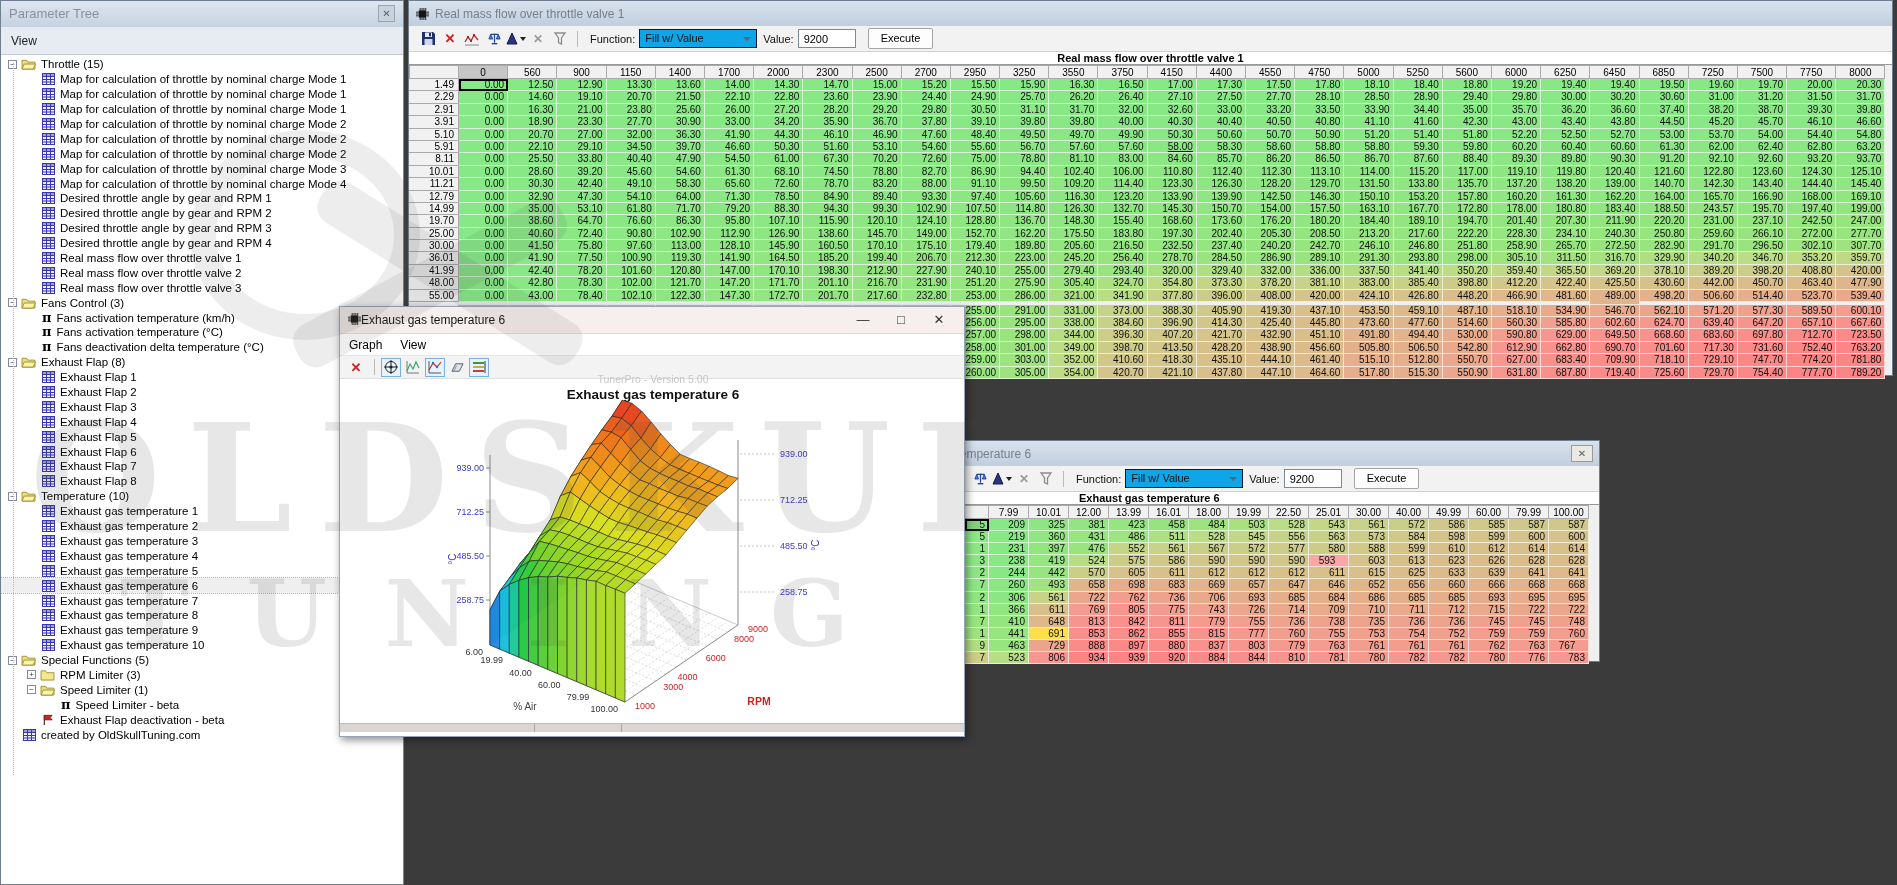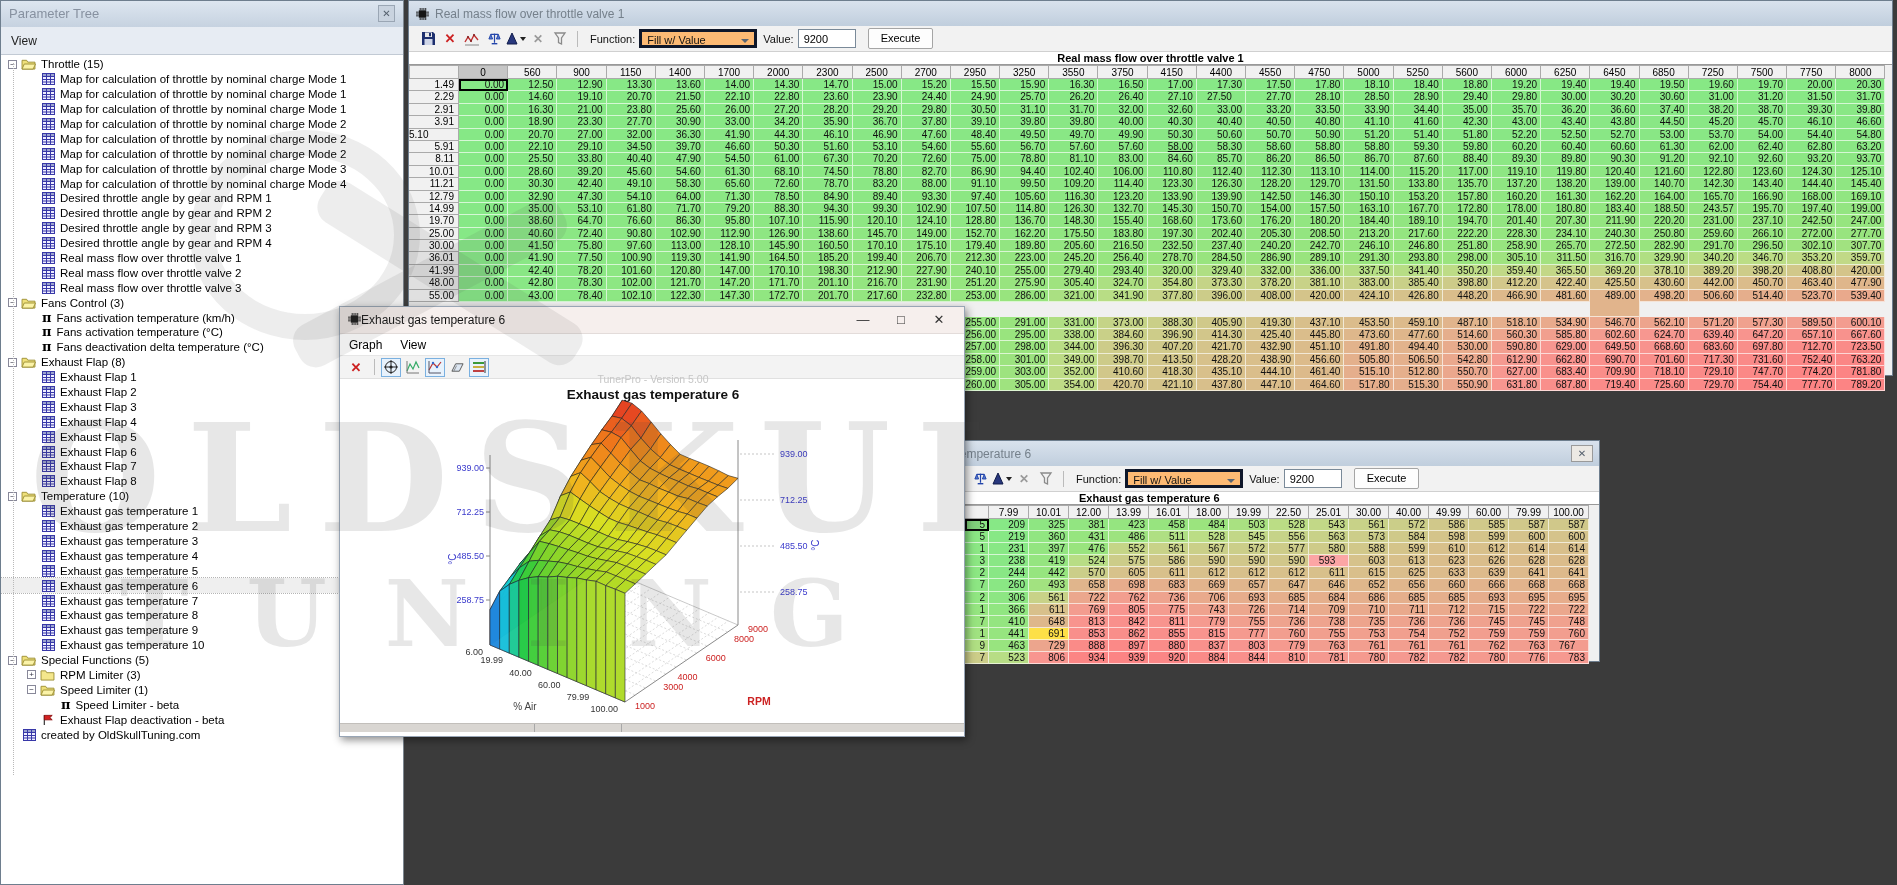--- a/index.html
+++ b/index.html
@@ -42,21 +42,21 @@
   .win-titlebar { height:25px; background:linear-gradient(#d9e2ed,#c0cedd);
     display:flex; align-items:center; padding-left:7px; color:#75808b; font-size:12px;
     position:relative; }
   .win-titlebar .t-ico { margin-right:6px; display:inline-flex; }
   .tb { height:26px; background:#f2f2f2; border-bottom:1px solid #d0d0d0;
     display:flex; align-items:center; font-size:11px; color:#111; }
   .tb-ico { width:20px; height:18px; display:inline-flex; align-items:center;
     justify-content:center; margin:0 1px; cursor:pointer; }
   .tb-sep { width:1px; height:16px; background:#bbb; margin:0 6px; }
   .tb-label { margin:0 4px 0 6px; }
-  .tb-select { width:118px; height:19px; background:#fdba74; border:3px solid #0f172a;
+  .tb-select { width:118px; height:19px; background:#0ea5e9; border:1px solid #0f172a;
     position:relative; padding-left:5px; line-height:17px; }
   .tb-select .chev { position:absolute; right:5px; top:7px; width:0;height:0;
     border-left:4px solid transparent; border-right:4px solid transparent;
     border-top:4px solid #5a6572; }
   .tb-input { width:58px; height:19px; background:#fff; border:1px solid #7a8a99;
     font-size:11px; padding-left:5px; font-family:"Liberation Sans",sans-serif; }
   .tb-btn { margin-left:12px; height:21px; padding:0 12px; background:#fdfdfd;
     border:1px solid #a5a5a5; border-radius:2px; font-size:11px; line-height:19px;
     cursor:pointer; }
 
@@ -741,21 +741,21 @@
         <div class="gcell" style="width: 49.2px; height: 12.4px; line-height: 12.4px; background: rgb(135, 232, 133);">22.10</div>
         <div class="gcell" style="width: 49.2px; height: 12.4px; line-height: 12.4px; background: rgb(135, 232, 133);">22.80</div>
         <div class="gcell" style="width: 49.2px; height: 12.4px; line-height: 12.4px; background: rgb(136, 232, 133);">23.60</div>
         <div class="gcell" style="width: 49.2px; height: 12.4px; line-height: 12.4px; background: rgb(136, 232, 133);">23.90</div>
         <div class="gcell" style="width: 49.2px; height: 12.4px; line-height: 12.4px; background: rgb(136, 232, 133);">24.40</div>
         <div class="gcell" style="width: 49.2px; height: 12.4px; line-height: 12.4px; background: rgb(136, 232, 133);">24.90</div>
         <div class="gcell" style="width: 49.2px; height: 12.4px; line-height: 12.4px; background: rgb(136, 232, 133);">25.70</div>
         <div class="gcell" style="width: 49.2px; height: 12.4px; line-height: 12.4px; background: rgb(136, 232, 133);">26.20</div>
         <div class="gcell" style="width: 49.2px; height: 12.4px; line-height: 12.4px; background: rgb(136, 232, 133);">26.40</div>
         <div class="gcell" style="width: 49.2px; height: 12.4px; line-height: 12.4px; background: rgb(136, 232, 133);">27.10</div>
-        <div class="gcell" style="width: 49.2px; height: 12.4px; line-height: 12.4px; background: rgb(136, 232, 133); text-align: center;">27.50</div>
+        <div class="gcell" style="width: 49.2px; height: 12.4px; line-height: 12.4px; background: rgb(136, 232, 133);">27.50</div>
         <div class="gcell" style="width: 49.2px; height: 12.4px; line-height: 12.4px; background: rgb(136, 232, 133);">27.70</div>
         <div class="gcell" style="width: 49.2px; height: 12.4px; line-height: 12.4px; background: rgb(136, 232, 133);">28.10</div>
         <div class="gcell" style="width: 49.2px; height: 12.4px; line-height: 12.4px; background: rgb(136, 232, 133);">28.50</div>
         <div class="gcell" style="width: 49.2px; height: 12.4px; line-height: 12.4px; background: rgb(136, 232, 133);">28.90</div>
         <div class="gcell" style="width: 49.2px; height: 12.4px; line-height: 12.4px; background: rgb(136, 232, 133);">29.40</div>
         <div class="gcell" style="width: 49.2px; height: 12.4px; line-height: 12.4px; background: rgb(136, 232, 133);">29.80</div>
         <div class="gcell" style="width: 49.2px; height: 12.4px; line-height: 12.4px; background: rgb(136, 232, 133);">30.00</div>
         <div class="gcell" style="width: 49.2px; height: 12.4px; line-height: 12.4px; background: rgb(136, 232, 133);">30.20</div>
         <div class="gcell" style="width: 49.2px; height: 12.4px; line-height: 12.4px; background: rgb(136, 232, 133);">30.60</div>
         <div class="gcell" style="width: 49.2px; height: 12.4px; line-height: 12.4px; background: rgb(136, 232, 133);">31.00</div>
@@ -821,21 +821,21 @@
         <div class="gcell" style="width: 49.2px; height: 12.4px; line-height: 12.4px; background: rgb(137, 231, 133);">43.00</div>
         <div class="gcell" style="width: 49.2px; height: 12.4px; line-height: 12.4px; background: rgb(137, 231, 133);">43.40</div>
         <div class="gcell" style="width: 49.2px; height: 12.4px; line-height: 12.4px; background: rgb(137, 231, 133);">43.80</div>
         <div class="gcell" style="width: 49.2px; height: 12.4px; line-height: 12.4px; background: rgb(137, 231, 133);">44.50</div>
         <div class="gcell" style="width: 49.2px; height: 12.4px; line-height: 12.4px; background: rgb(137, 231, 133);">45.20</div>
         <div class="gcell" style="width: 49.2px; height: 12.4px; line-height: 12.4px; background: rgb(137, 231, 133);">45.70</div>
         <div class="gcell" style="width: 49.2px; height: 12.4px; line-height: 12.4px; background: rgb(137, 231, 133);">46.10</div>
         <div class="gcell" style="width: 49.2px; height: 12.4px; line-height: 12.4px; background: rgb(137, 231, 133);">46.60</div>
       </div>
       <div class="grid-row">
-        <div class="ghead" style="width: 50px; height: 12.4px; line-height: 11.4px; text-align: left; padding-right: 4px; border-top: none;">5.10</div>
+        <div class="ghead" style="width: 50px; height: 12.4px; line-height: 11.4px; text-align: right; padding-right: 4px; border-top: none;">5.10</div>
         <div class="gcell" style="width: 49.2px; height: 12.4px; line-height: 12.4px; background: rgb(134, 232, 134);">0.00</div>
         <div class="gcell" style="width: 49.2px; height: 12.4px; line-height: 12.4px; background: rgb(135, 232, 133);">20.70</div>
         <div class="gcell" style="width: 49.2px; height: 12.4px; line-height: 12.4px; background: rgb(136, 232, 133);">27.00</div>
         <div class="gcell" style="width: 49.2px; height: 12.4px; line-height: 12.4px; background: rgb(136, 232, 133);">32.00</div>
         <div class="gcell" style="width: 49.2px; height: 12.4px; line-height: 12.4px; background: rgb(136, 232, 133);">36.30</div>
         <div class="gcell" style="width: 49.2px; height: 12.4px; line-height: 12.4px; background: rgb(137, 231, 133);">41.90</div>
         <div class="gcell" style="width: 49.2px; height: 12.4px; line-height: 12.4px; background: rgb(137, 231, 133);">44.30</div>
         <div class="gcell" style="width: 49.2px; height: 12.4px; line-height: 12.4px; background: rgb(137, 231, 133);">46.10</div>
         <div class="gcell" style="width: 49.2px; height: 12.4px; line-height: 12.4px; background: rgb(137, 231, 133); padding-left: 12px;">46.90</div>
         <div class="gcell" style="width: 49.2px; height: 12.4px; line-height: 12.4px; background: rgb(137, 231, 133);">47.60</div>
@@ -1261,21 +1261,21 @@
         <div class="gcell" style="width: 49.2px; height: 12.4px; line-height: 12.4px; background: rgb(184, 221, 133);">341.90</div>
         <div class="gcell" style="width: 49.2px; height: 12.4px; line-height: 12.4px; background: rgb(199, 211, 136);">377.80</div>
         <div class="gcell" style="width: 49.2px; height: 12.4px; line-height: 12.4px; background: rgb(204, 204, 137);">396.00</div>
         <div class="gcell" style="width: 49.2px; height: 12.4px; line-height: 12.4px; background: rgb(208, 200, 138);">408.00</div>
         <div class="gcell" style="width: 49.2px; height: 12.4px; line-height: 12.4px; background: rgb(212, 196, 138);">420.00</div>
         <div class="gcell" style="width: 49.2px; height: 12.4px; line-height: 12.4px; background: rgb(213, 195, 139);">424.10</div>
         <div class="gcell" style="width: 49.2px; height: 12.4px; line-height: 12.4px; background: rgb(214, 194, 139);">426.80</div>
         <div class="gcell" style="width: 49.2px; height: 12.4px; line-height: 12.4px; background: rgb(218, 189, 139);">448.20</div>
         <div class="gcell" style="width: 49.2px; height: 12.4px; line-height: 12.4px; background: rgb(221, 185, 139);">466.90</div>
         <div class="gcell" style="width: 49.2px; height: 12.4px; line-height: 12.4px; background: rgb(224, 182, 140);">481.60</div>
-        <div class="gcell" style="width: 49.2px; height: 27px; line-height: 12.4px; background: rgb(225, 180, 140);">489.00</div>
+        <div class="gcell" style="width: 49.2px; height: 15px; line-height: 12.4px; background: rgb(225, 180, 140);">489.00</div>
         <div class="gcell" style="width: 49.2px; height: 12.4px; line-height: 12.4px; background: rgb(227, 178, 140);">498.20</div>
         <div class="gcell" style="width: 49.2px; height: 12.4px; line-height: 12.4px; background: rgb(228, 176, 140);">506.60</div>
         <div class="gcell" style="width: 49.2px; height: 12.4px; line-height: 12.4px; background: rgb(229, 174, 140);">514.40</div>
         <div class="gcell" style="width: 49.2px; height: 12.4px; line-height: 12.4px; background: rgb(231, 172, 140);">523.70</div>
         <div class="gcell" style="width: 49.2px; height: 12.4px; line-height: 12.4px; background: rgb(233, 169, 140);">539.40</div>
       </div>
       <div class="grid-row">
         <div class="ghead" style="width: 50px; height: 12.4px; line-height: 11.4px; text-align: right; padding-right: 4px; border-top: none;"></div>
         <div class="gcell" style="width: 49.2px; height: 12.4px; line-height: 12.4px; background: rgb(134, 232, 134);">0.00</div>
         <div class="gcell" style="width: 49.2px; height: 12.4px; line-height: 12.4px; background: rgb(137, 231, 133);">43.10</div>

